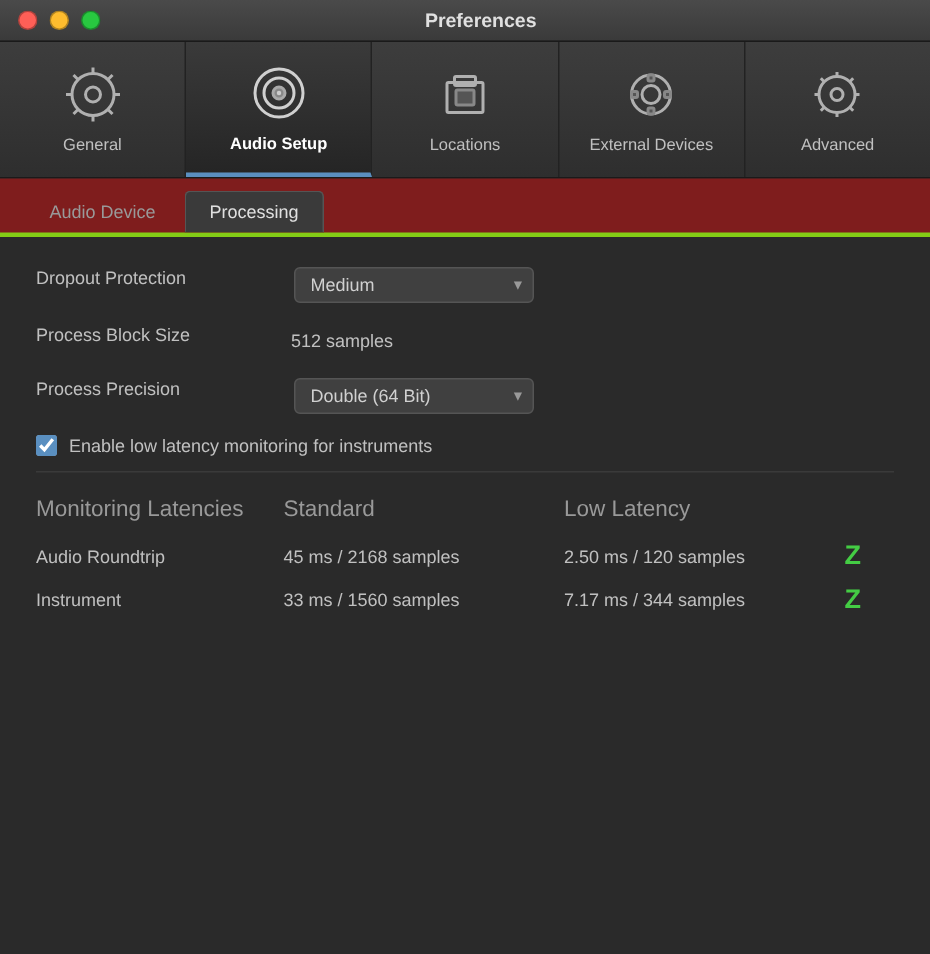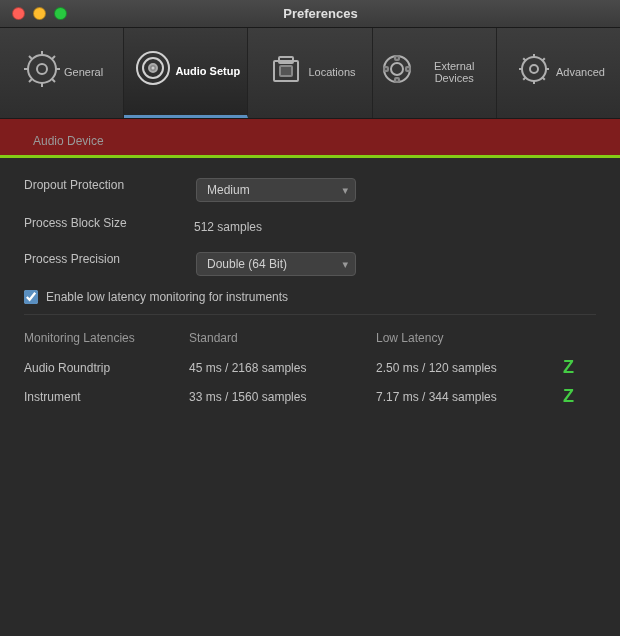--- a/index.html
+++ b/index.html
@@ -46,21 +46,21 @@
 
     
     .toolbar {
       background: linear-gradient(180deg, #3d3d3d 0%, #2e2e2e 100%);
       display: flex;
       border-bottom: 1px solid #1a1a1a;
     }
     .toolbar-item {
       flex: 1;
       display: flex;
-      flex-direction: row;
+      flex-direction: column;
       align-items: center;
       justify-content: center;
       padding: 8px 4px 10px;
       cursor: pointer;
       border-right: 1px solid #222;
       min-height: 90px;
     }
     .toolbar-item:last-child { border-right: none; }
     .toolbar-item.active {
       background: linear-gradient(180deg, #3a3a3a 0%, #252525 100%);
@@ -192,21 +192,21 @@
     .latency-section {
       margin-top: 10px;
       border-top: 1px solid #3a3a3a;
       padding-top: 14px;
     }
     .latency-table {
       width: 100%;
       border-collapse: collapse;
     }
     .latency-table th {
-      font-size: 12px;
+      font-size: 15px;
       color: #999;
       font-weight: 500;
       text-align: left;
       padding: 2px 0 8px;
     }
     .latency-table td {
       font-size: 12px;
       color: #c0c0c0;
       padding: 4px 0;
       vertical-align: middle;
@@ -312,20 +312,23 @@
     </div>
     <span class="label">Advanced</span>
   </div>
 </div>
 
 <div class="main-wrapper">
 
   <div class="tabs">
     <div class="tab">
       <span>Audio Device</span>
+    </div>
+    <div class="tab active">
+      <span>Processing</span>
     </div>
   </div>
 
   <div class="settings">
 
     <div class="setting-row">
       <span class="setting-label">Dropout Protection</span>
       <div class="setting-control select-wrapper">
         <select class="select-control">
           <option>Minimum</option>

